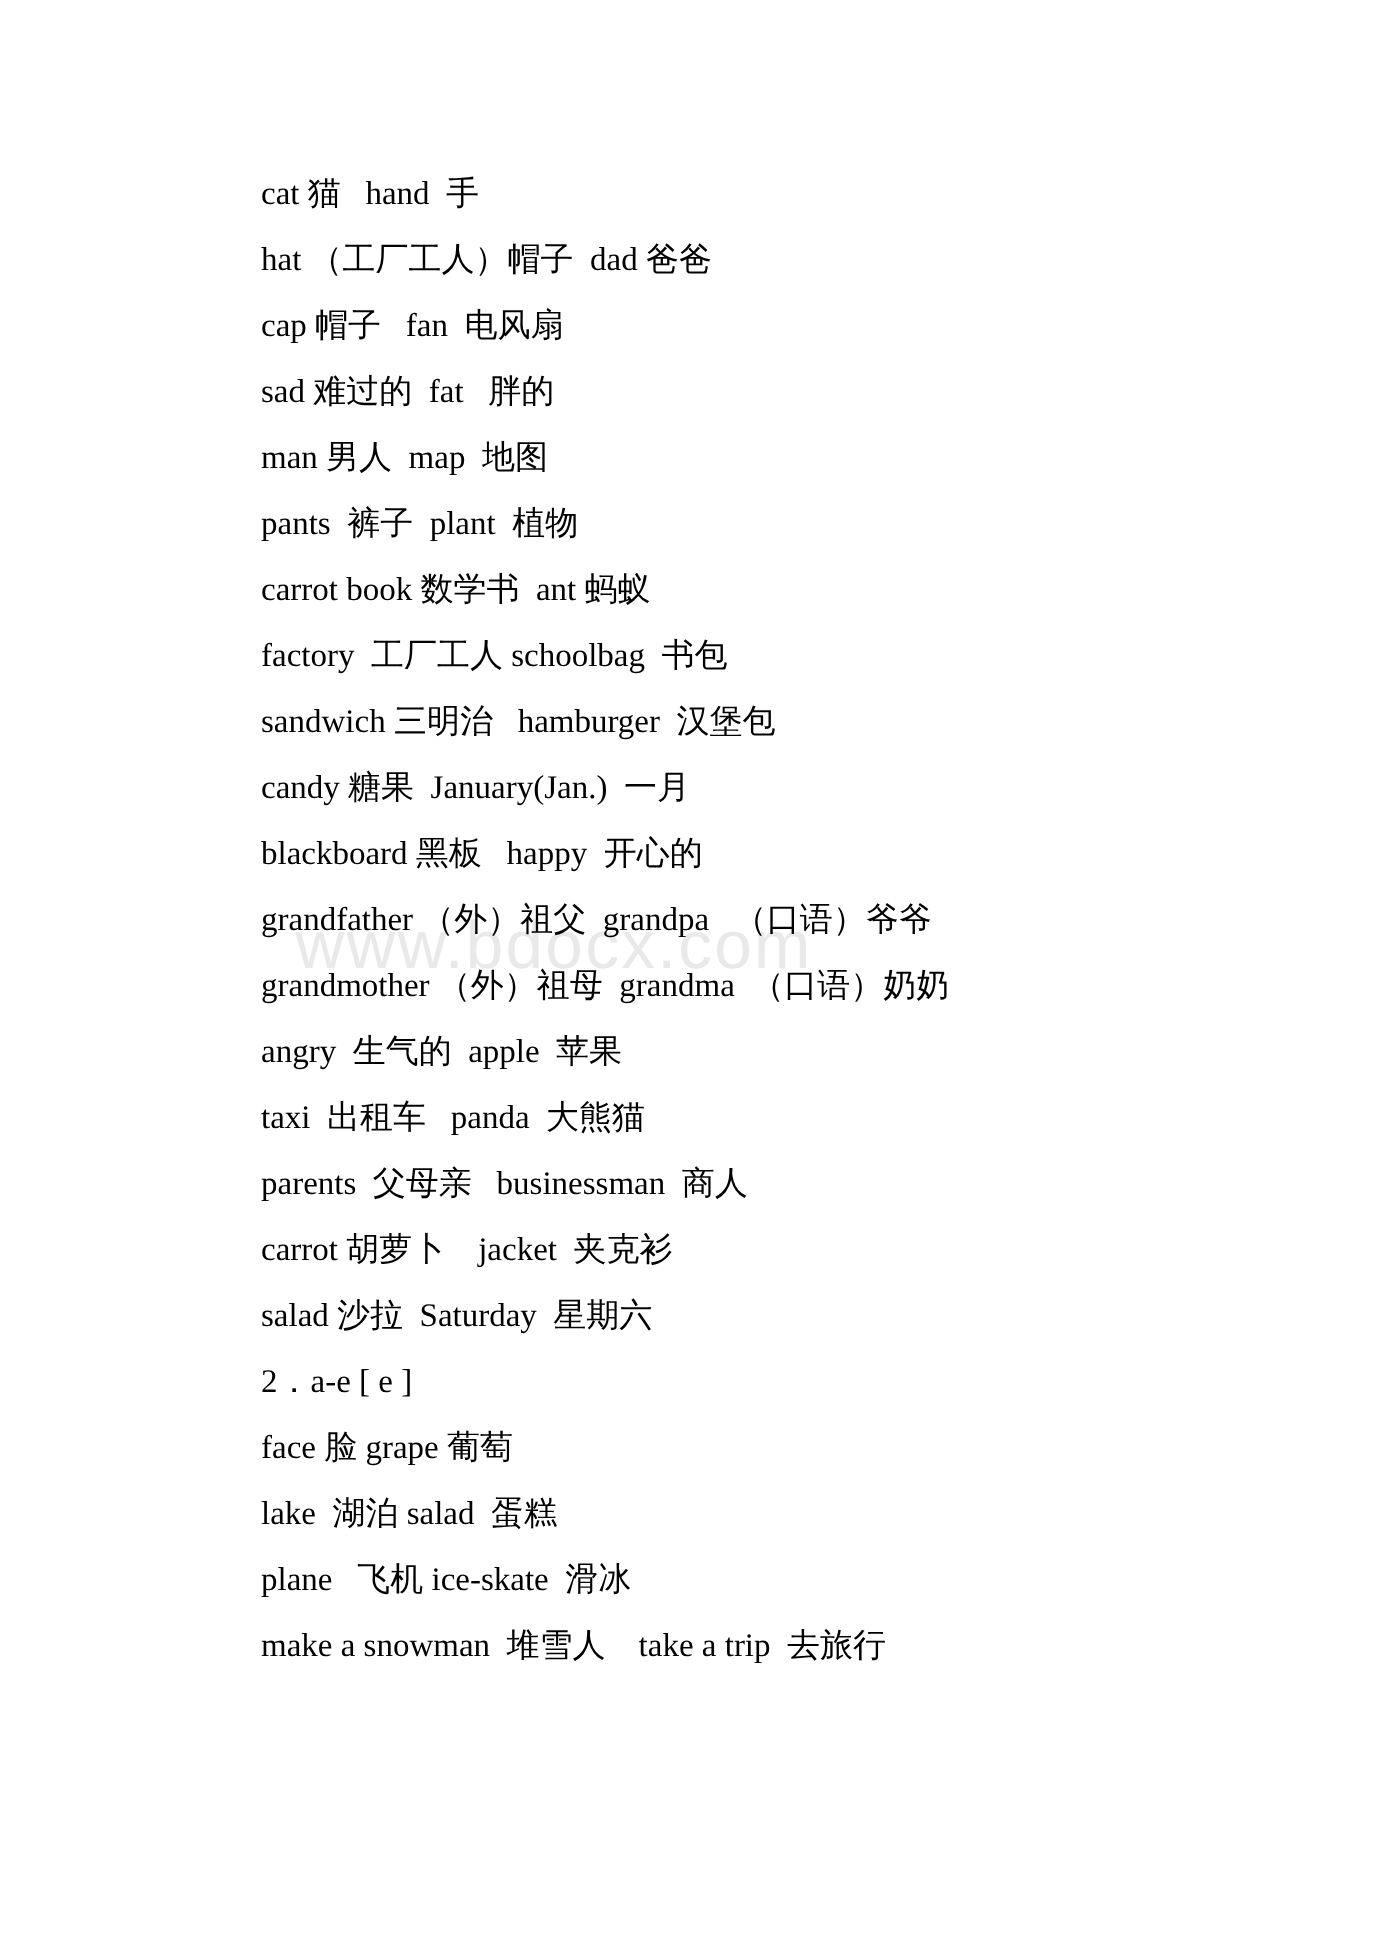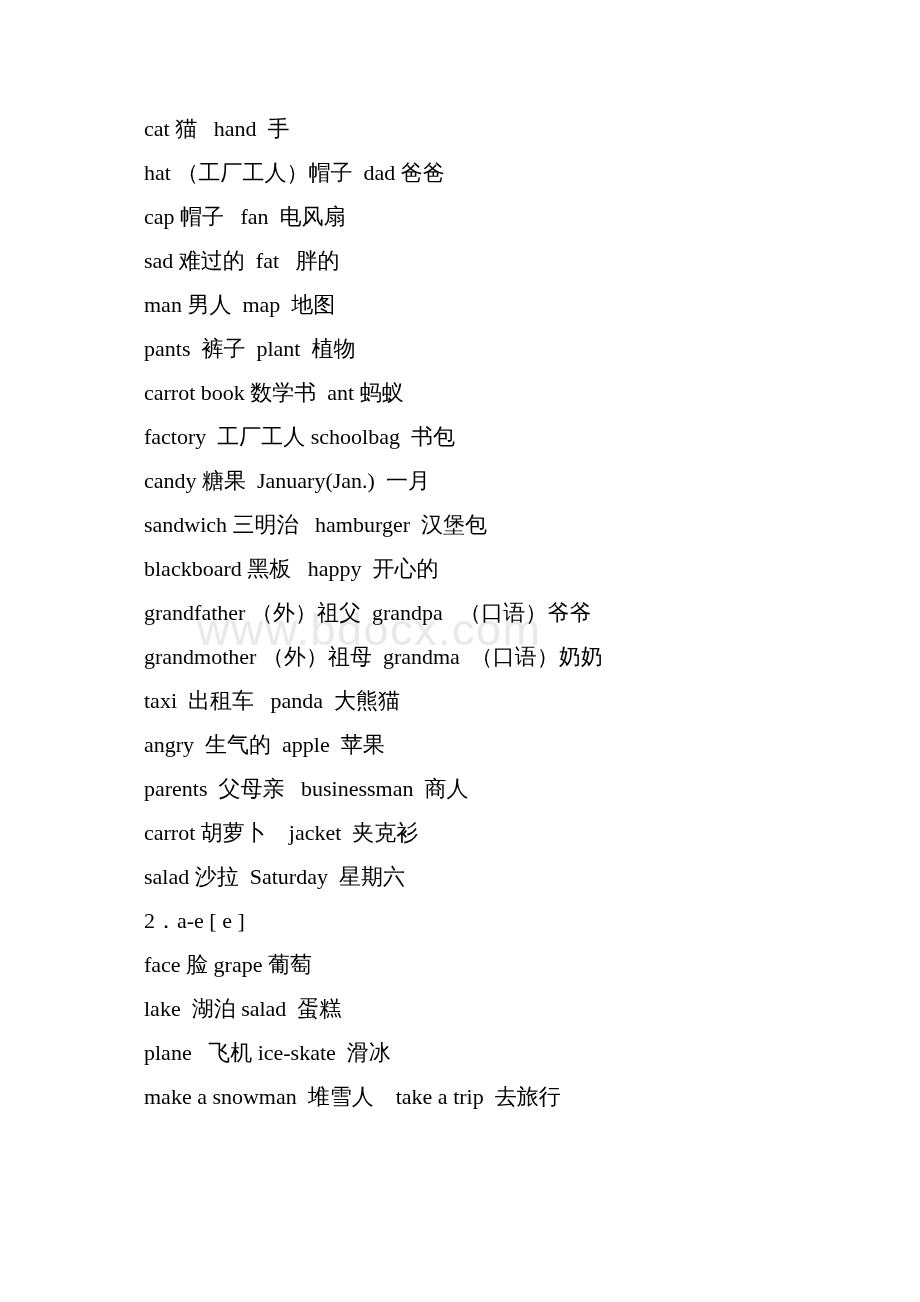--- a/index.html
+++ b/index.html
@@ -43,21 +43,21 @@
     font-weight: 400;
     letter-spacing: 1.5px;
     line-height: 52px;
     color: #e9e9e9;
     white-space: nowrap;
   }
 
   
   #doc-body {
     position: absolute;
-    left: 144px;
+    left: 174px;
     top: 107px;
     width: 700px;
     z-index: 2;
   }
 
   .doc-line {
     font-size: 22px;
     line-height: 44px;
     height: 44px;
     white-space: pre;
@@ -81,27 +81,27 @@
 
   <div id="doc-body">
     <div class="doc-line">cat 猫   hand  手</div>
     <div class="doc-line">hat （工厂工人）帽子  dad 爸爸</div>
     <div class="doc-line">cap 帽子   fan  电风扇</div>
     <div class="doc-line">sad 难过的  fat   胖的</div>
     <div class="doc-line">man 男人  map  地图</div>
     <div class="doc-line">pants  裤子  plant  植物</div>
     <div class="doc-line">carrot book 数学书  ant 蚂蚁</div>
     <div class="doc-line">factory  工厂工人 schoolbag  书包</div>
+    <div class="doc-line">sandwich 三明治   hamburger  汉堡包</div>
     <div class="doc-line">candy 糖果  January(Jan.)  一月</div>
-    <div class="doc-line">sandwich 三明治   hamburger  汉堡包</div>
     <div class="doc-line">blackboard 黑板   happy  开心的</div>
     <div class="doc-line">grandfather （外）祖父  grandpa   （口语）爷爷</div>
     <div class="doc-line">grandmother （外）祖母  grandma  （口语）奶奶</div>
+    <div class="doc-line">angry  生气的  apple  苹果</div>
     <div class="doc-line">taxi  出租车   panda  大熊猫</div>
-    <div class="doc-line">angry  生气的  apple  苹果</div>
     <div class="doc-line">parents  父母亲   businessman  商人</div>
     <div class="doc-line">carrot 胡萝卜    jacket  夹克衫</div>
     <div class="doc-line">salad 沙拉  Saturday  星期六</div>
     <div class="doc-line numbered">2．a-e [ e ]</div>
     <div class="doc-line">face 脸 grape 葡萄</div>
     <div class="doc-line">lake  湖泊 salad  蛋糕</div>
     <div class="doc-line">plane   飞机 ice-skate  滑冰</div>
     <div class="doc-line">make a snowman  堆雪人    take a trip  去旅行</div>
   </div>
 

